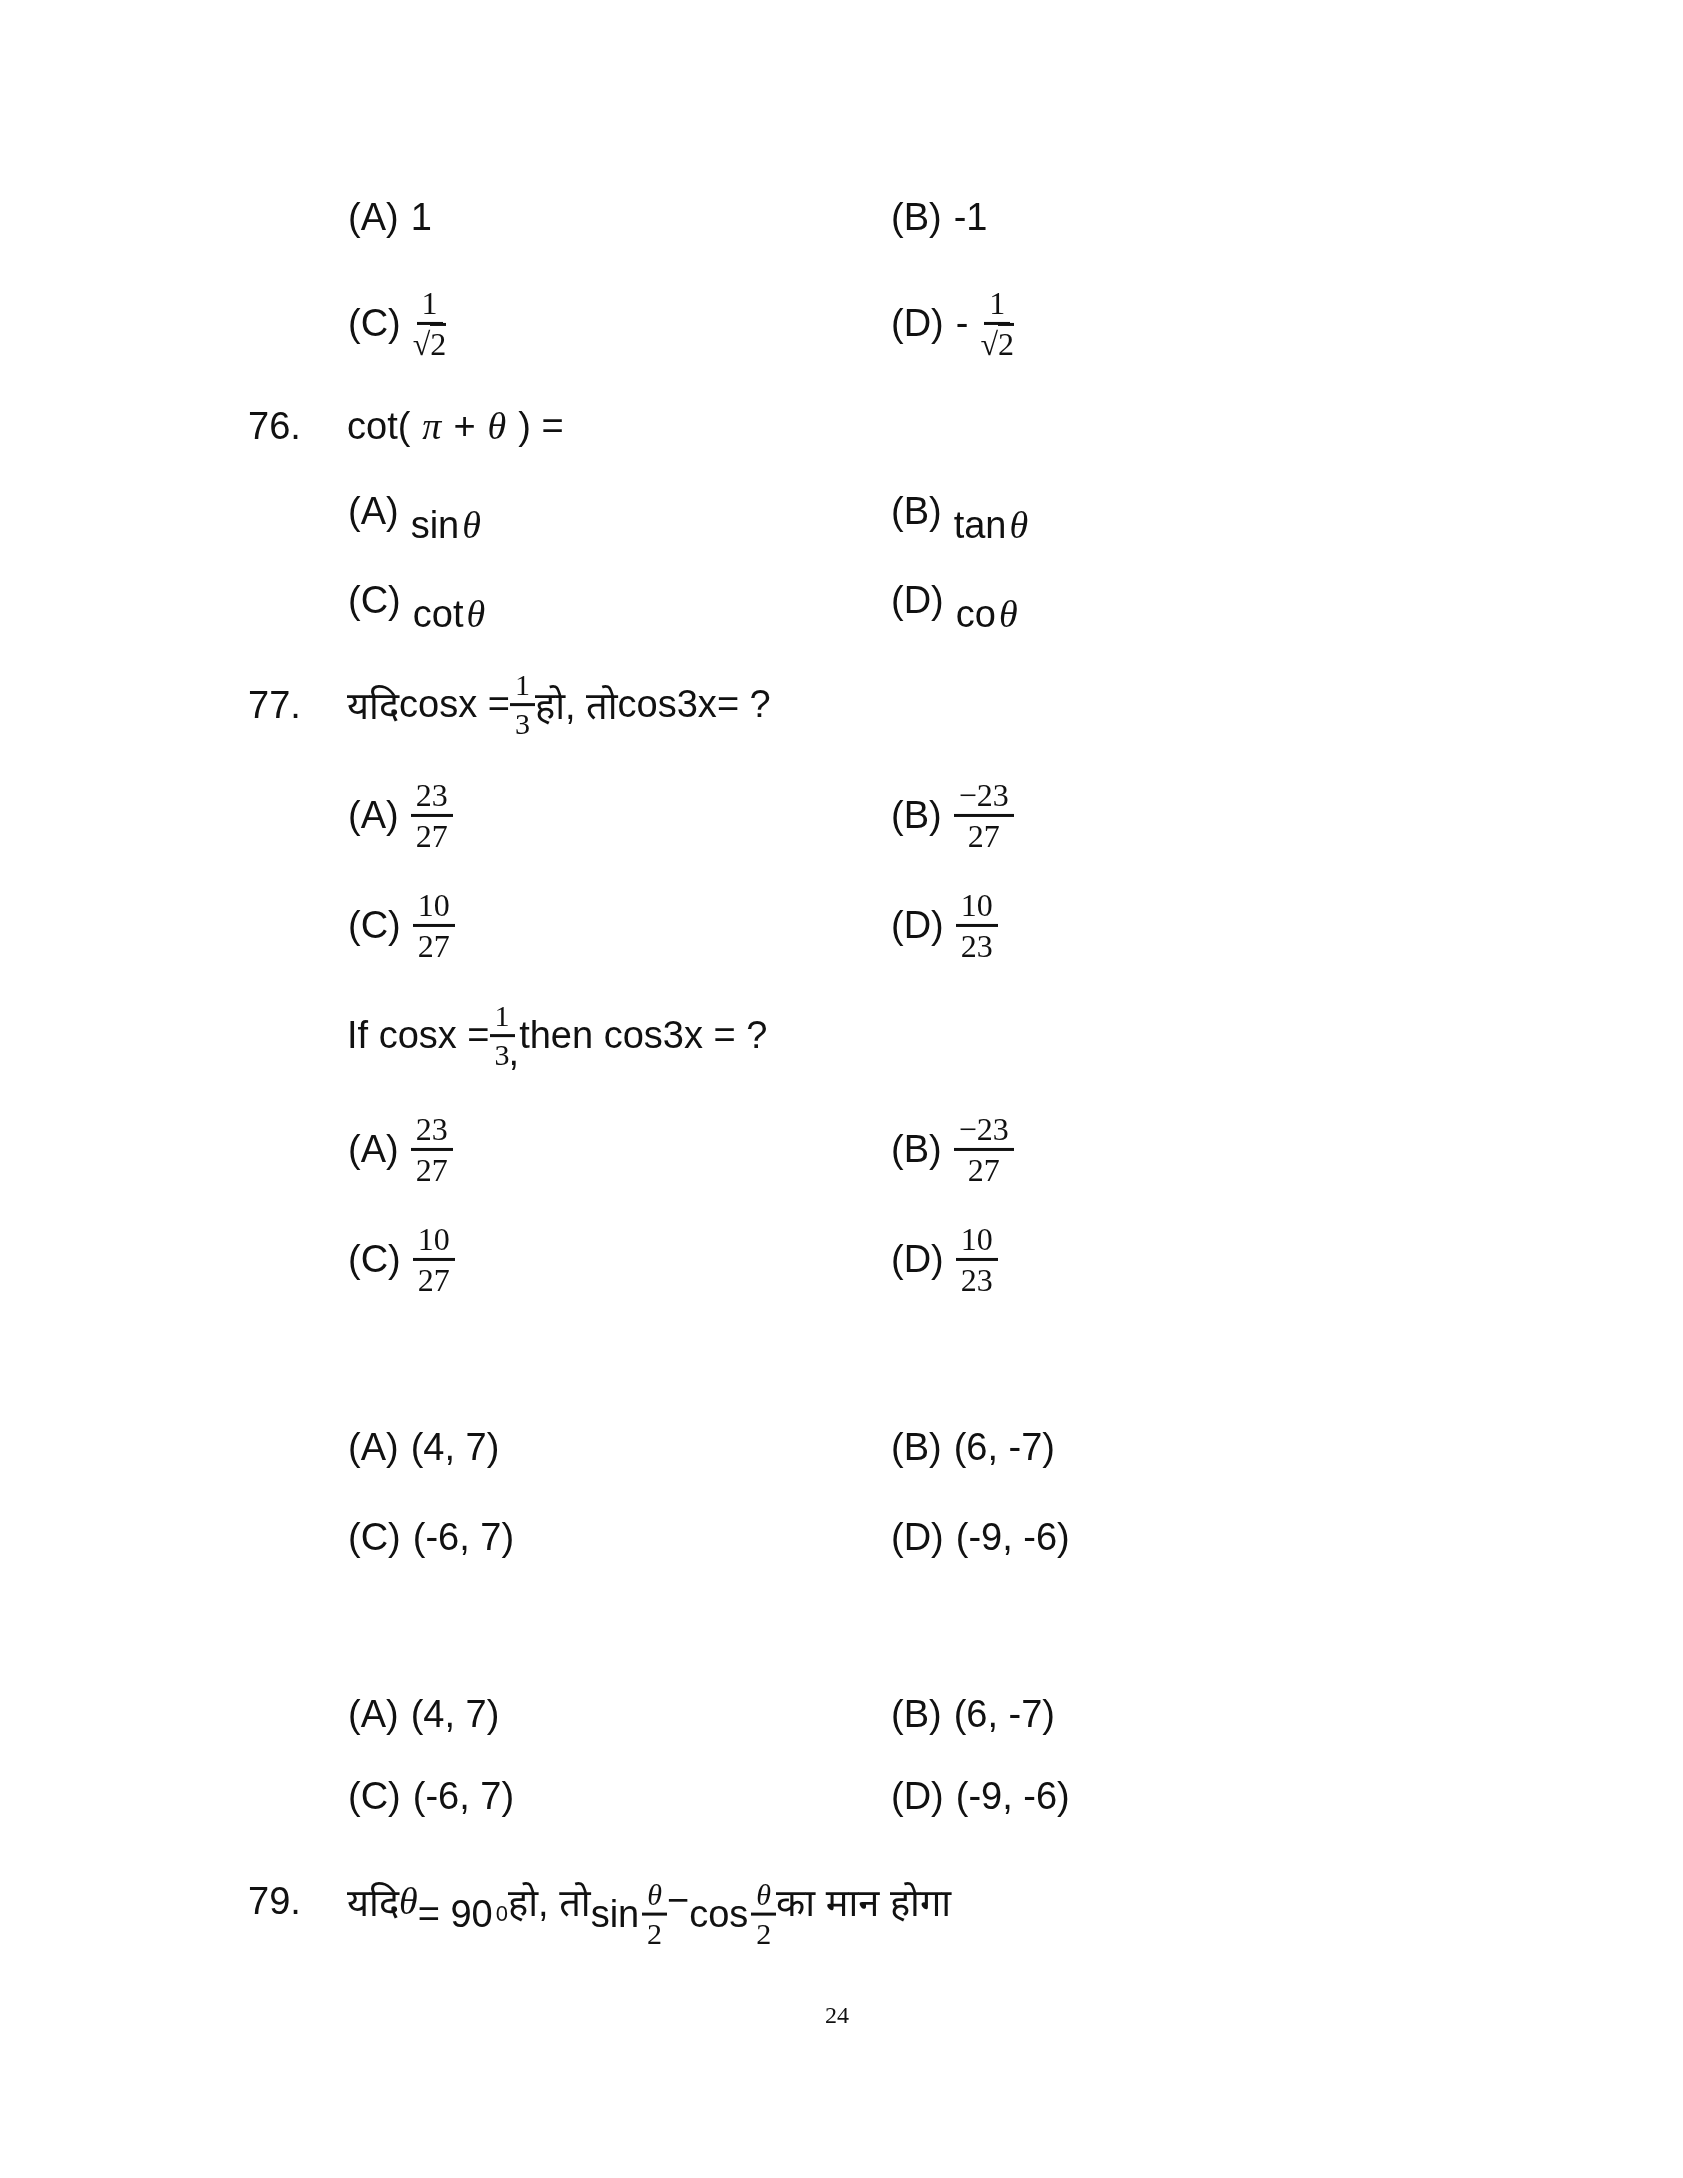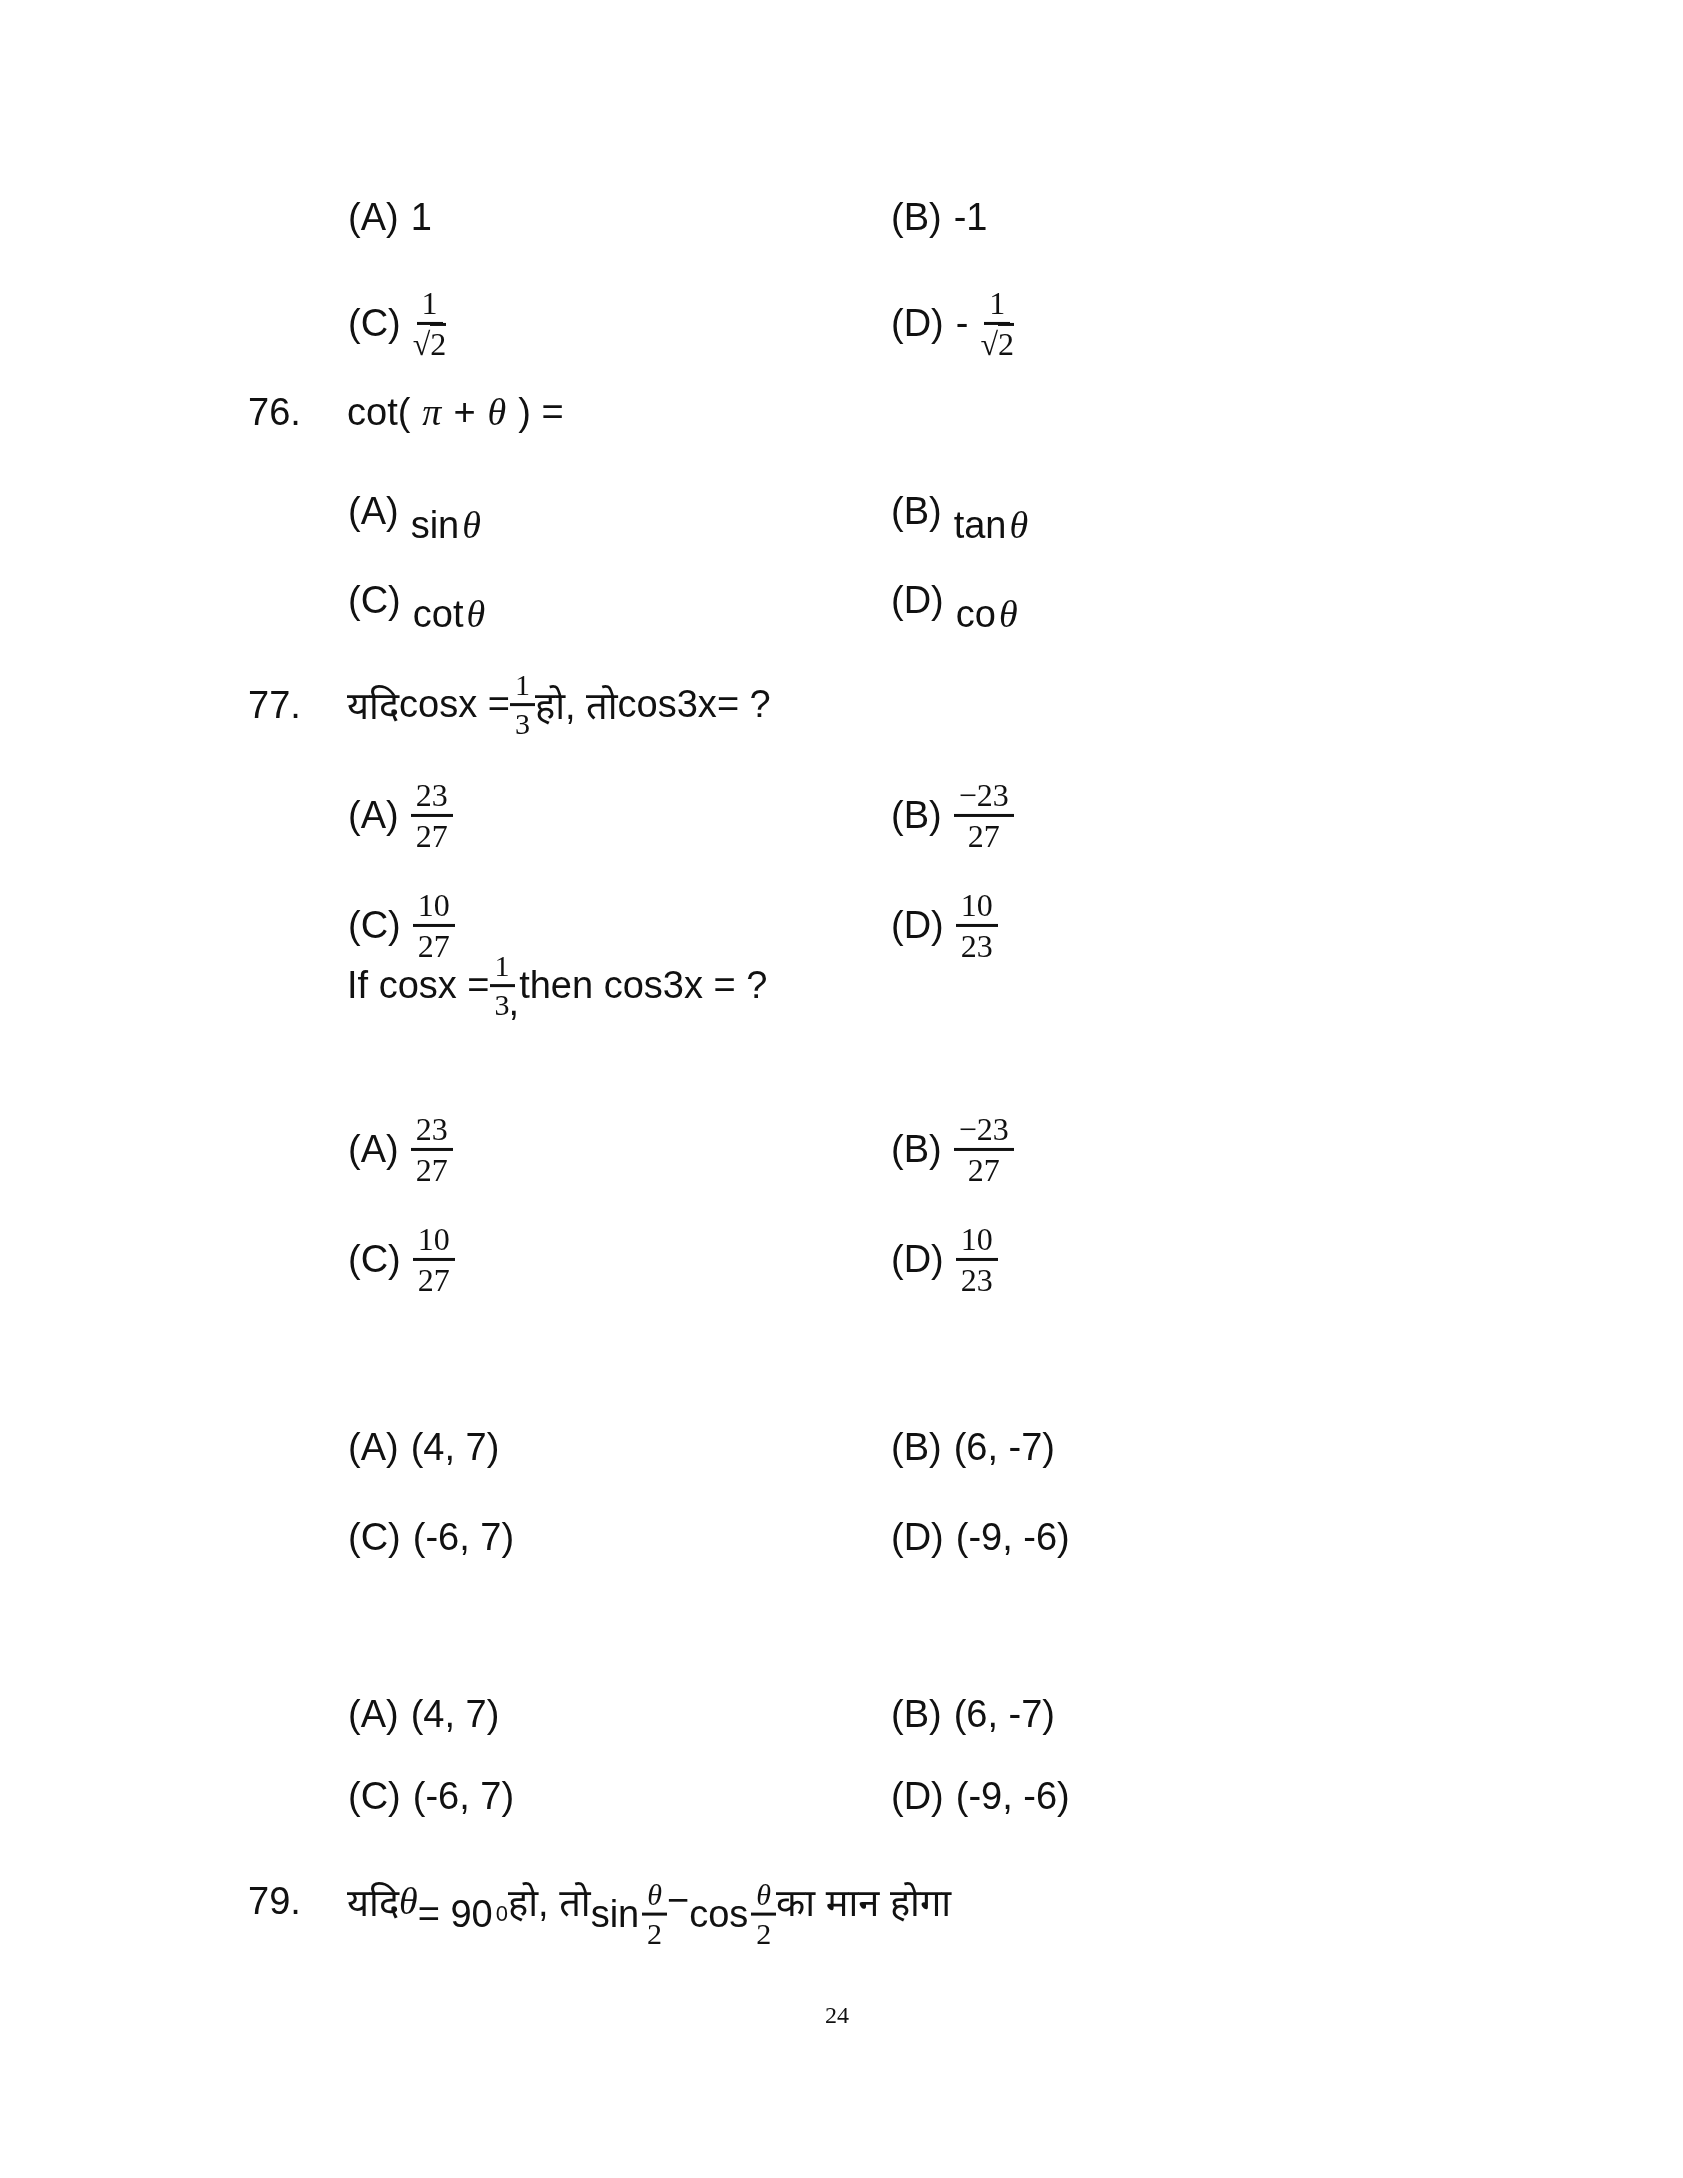--- a/index.html
+++ b/index.html
@@ -60,21 +60,21 @@
     <div class="cb">
       <span>(D)</span>
       <span>-</span>
       <span class="frac">
         <span class="fnum">1</span>
         <span class="fden"><span>√</span><span class="radbody">2</span></span>
       </span>
     </div>
   </div>
 
-  <div class="row" style="top:388px;height:48px">
+  <div class="row" style="top:402px;height:48px">
     <div class="cnum">76.</div>
     <div class="ctext" style="gap:12px">
       <span>cot(</span>
       <span class="mi">π</span>
       <span>+</span>
       <span class="mi">θ</span>
       <span>) =</span>
     </div>
   </div>
 
@@ -154,21 +154,21 @@
     </div>
     <div class="cb">
       <span>(D)</span>
       <span class="frac">
           <span class="fnum">10</span>
           <span class="fden">23</span>
         </span>
     </div>
   </div>
 
-  <div class="row" style="top:944px;height:83px">
+  <div class="row" style="top:994px;height:83px">
     <div class="ctext">
       <span>If cosx =</span>
       <span class="frac small">
         <span class="fnum">1</span>
         <span class="fden">3</span>
       </span>
       <span class="comma">,</span>
       <span>then cos3x = ?</span>
     </div>
   </div>

